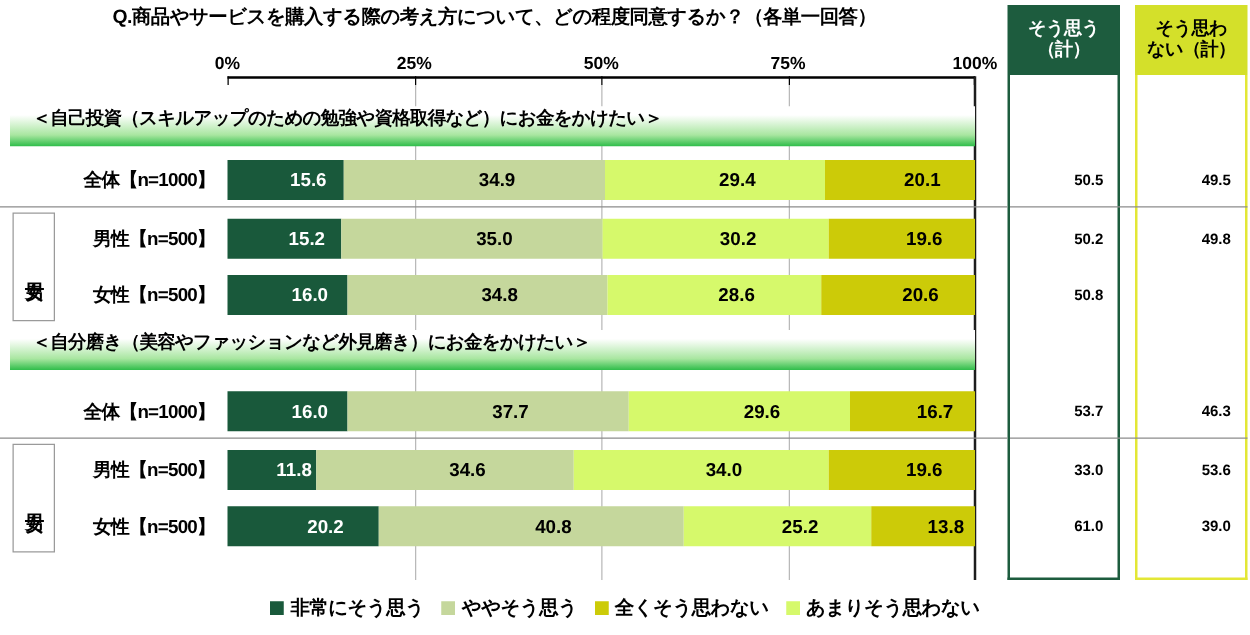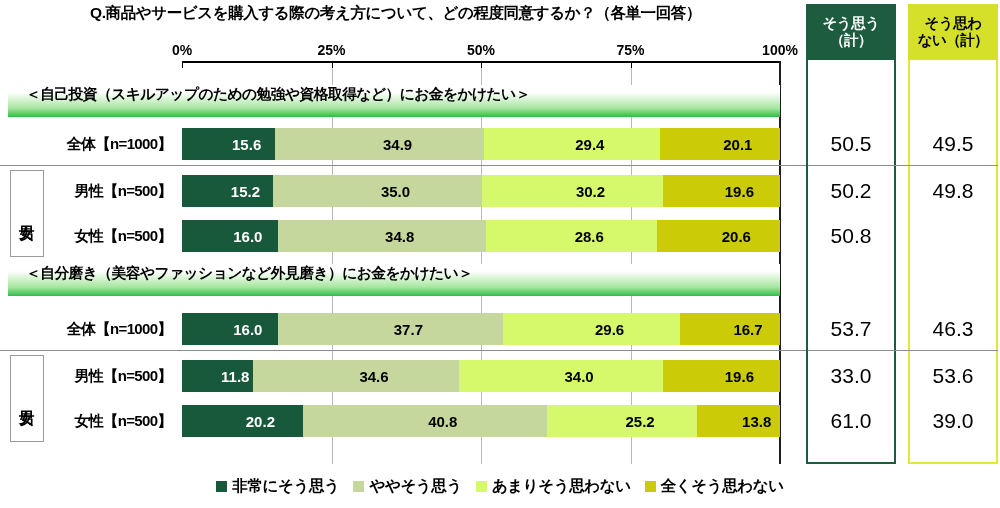--- a/index.html
+++ b/index.html
@@ -194,22 +194,23 @@
   .seg.s4 { background: #cccb08; color: #000000; }
 
   .total {
     position: absolute;
     top: 0;
     width: 90px;
     height: 38px;
     display: flex;
     align-items: center;
     justify-content: center;
-    font-size: 21px;
-    font-weight: normal;
+    font-size: 12px;
+    font-weight: bold;
+    margin-left: 20px;
   }
   .total.agree { left: 806px; }
   .total.disagree { left: 908px; }
 
   
   .sep {
     position: absolute;
     left: 0;
     width: 806px;
     height: 1px;
@@ -401,22 +402,22 @@
   <div class="legend" id="legend">
       <div class="legend-item">
         <span class="swatch s1"></span>
         <span>非常にそう思う</span>
       </div>
       <div class="legend-item">
         <span class="swatch s2"></span>
         <span>ややそう思う</span>
       </div>
       <div class="legend-item">
+        <span class="swatch s4"></span>
+        <span>全くそう思わない</span>
+      </div>
+      <div class="legend-item">
         <span class="swatch s3"></span>
         <span>あまりそう思わない</span>
       </div>
-      <div class="legend-item">
-        <span class="swatch s4"></span>
-        <span>全くそう思わない</span>
-      </div>
     </div>
 
 </div>
 
 </body></html>

